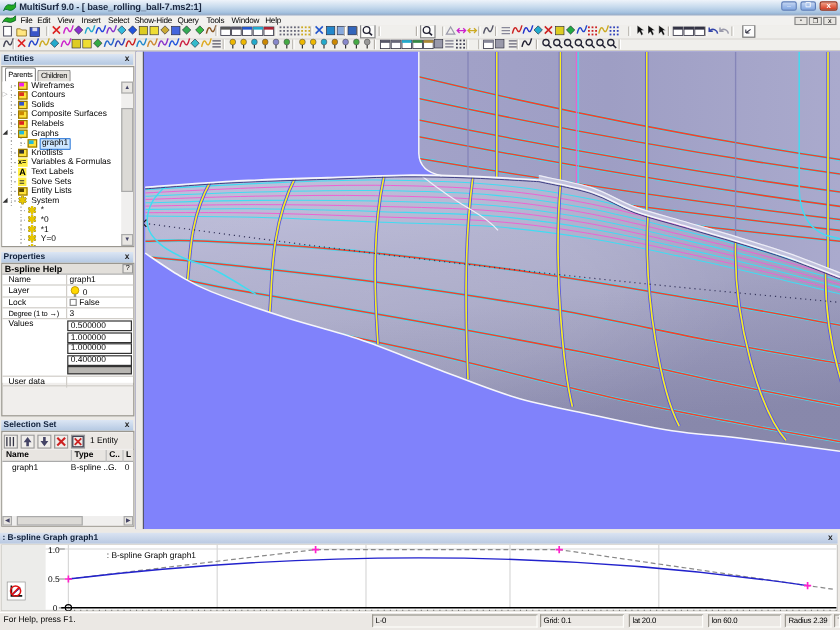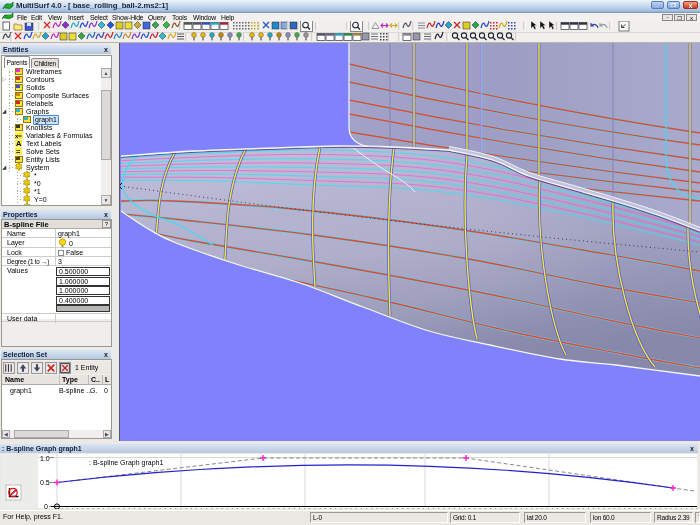--- a/index.html
+++ b/index.html
@@ -3,21 +3,21 @@
 *{margin:0;padding:0;box-sizing:border-box;}
 html,body{width:700px;height:525px;overflow:hidden;font-family:"Liberation Sans",sans-serif;background:#ece9e5;}
 .abs{position:absolute;}
 .ptitle{position:absolute;left:1px;width:110px;height:9px;background:linear-gradient(180deg,#dce6f4,#b4c8e2);font-size:7px;font-weight:bold;color:#10203a;line-height:9px;padding-left:2px;}
 .pclose{position:absolute;font-size:7px;font-weight:bold;color:#222;line-height:9px;}
 .sfield{position:absolute;top:512px;height:11px;border:1px solid;border-color:#9b9890 #fdfdfb #fdfdfb #9b9890;font-size:6.5px;line-height:10px;padding-left:2px;color:#000;overflow:hidden;white-space:nowrap;letter-spacing:-0.2px;}
 .menuitem{position:absolute;top:13.5px;font-size:6.8px;letter-spacing:-0.2px;color:#000;height:8px;line-height:7px;}
 </style></head>
 <body>
 <div class="abs" style="left:0;top:0;width:700px;height:13px;background:linear-gradient(180deg,#eef3fa 0%,#cadcee 45%,#a8c4e0 85%,#93b1d3 100%);border-bottom:1px solid #7e9cc0;"></div>
-<div class="abs" style="left:16px;top:1px;font-size:7.8px;font-weight:bold;color:#1c2840;letter-spacing:-0.1px;">MultiSurf 4.0 - [ base_rolling_ball-2.ms2:1]</div>
+<div class="abs" style="left:16px;top:1px;font-size:7.8px;font-weight:bold;color:#1c2840;letter-spacing:-0.1px;">MultiSurf 9.0 - [ base_rolling_ball-7.ms2:1]</div>
 <svg class="abs" style="left:2px;top:1px" width="12" height="11" viewBox="0 0 12 11">
     <path d="M1 8 Q3 2 6 3 Q10 4 11 1 L11 5 Q8 9 4 7 Q2 6 1 8z" fill="#22aa22" stroke="#063" stroke-width="0.7"></path>
   </svg>
 <div class="abs" style="left:651px;top:1px;width:13px;height:8px;background:linear-gradient(#c3d5f2,#82a7e2);border:1px solid #5c7cb8;border-radius:2px;font-size:6px;line-height:4px;text-align:center;color:#fff;font-weight:bold;">_</div>
 <div class="abs" style="left:667px;top:1px;width:13px;height:8px;background:linear-gradient(#c3d5f2,#82a7e2);border:1px solid #5c7cb8;border-radius:2px;font-size:5px;line-height:7px;text-align:center;color:#fff;font-weight:bold;">❐</div>
 <div class="abs" style="left:683px;top:1px;width:15px;height:8px;background:linear-gradient(#f2a088,#d43a20);border:1px solid #96301a;border-radius:2px;font-size:6.5px;line-height:7px;text-align:center;color:#fff;font-weight:bold;">x</div>
 <div class="abs" style="left:0;top:13px;width:700px;height:8px;background:#f2f1ef;"></div>
 <svg class="abs" style="left:1px;top:13px" width="13" height="8" viewBox="0 0 13 8">
     <path d="M1 6 Q3 1 6 2 Q10 3 12 0 L12 4 Q8 7 4 5 Q2 4 1 6z" fill="#2a2" stroke="#052" stroke-width="0.6"></path>
   </svg>
@@ -407,21 +407,21 @@
   </div>
 <div class="abs" style="left:101px;top:68px;width:10px;height:137px;background:#f0efee;">
  <div style="position:absolute;left:0;top:0;width:10px;height:10px;background:#e8e6e2;border:1px solid #aaa;font-size:5px;text-align:center;line-height:8px;color:#446;">▲</div>
  <div style="position:absolute;left:0;top:22px;width:10px;height:70px;background:#dcdad6;border:1px solid #aaa;"></div>
  <div style="position:absolute;left:0;bottom:0;width:10px;height:10px;background:#e8e6e2;border:1px solid #aaa;font-size:5px;text-align:center;line-height:8px;color:#446;">▼</div>
 </div>
 
 <div class="ptitle" style="top:210px;">Properties</div>
 <div class="pclose" style="left:104px;top:210px;">x</div>
 <div class="abs" style="left:1px;top:219px;width:111px;height:128px;background:#f0eeec;border:1px solid #9a978f;"></div>
-<div class="abs" style="left:2px;top:220px;width:109px;height:9px;background:#e2dfda;border-bottom:1px solid #aaa;font-size:7.5px;font-weight:bold;line-height:9px;padding-left:2px;">B-spline File</div>
+<div class="abs" style="left:2px;top:220px;width:109px;height:9px;background:#e2dfda;border-bottom:1px solid #aaa;font-size:7.5px;font-weight:bold;line-height:9px;padding-left:2px;">B-spline Help</div>
 <div class="abs" style="left:102px;top:220px;width:9px;height:8px;background:#e8e6e2;border:1px solid #999;font-size:6px;text-align:center;line-height:7px;">?</div>
 <div class="abs" style="left:2px;top:229px;width:109px;height:90px;background:#fff;font-size:7px;">
     <div style="position:absolute;left:0;top:0px;width:109px;height:9px;border-bottom:1px solid #d0cdc8;">
       <span style="position:absolute;left:5px;top:0;line-height:9px;white-space:nowrap;overflow:hidden;width:47px;">Name</span>
       <span style="position:absolute;left:53px;top:0;width:56px;height:9px;border-left:1px solid #d0cdc8;line-height:9px;white-space:nowrap;"><span style="padding-left:2px;">graph1</span></span>
     </div>
 <div style="position:absolute;left:0;top:9px;width:109px;height:10px;border-bottom:1px solid #d0cdc8;">
       <span style="position:absolute;left:5px;top:0;line-height:10px;white-space:nowrap;overflow:hidden;width:47px;">Layer</span>
       <span style="position:absolute;left:53px;top:0;width:56px;height:10px;border-left:1px solid #d0cdc8;line-height:10px;white-space:nowrap;"><svg width="9" height="10" style="vertical-align:-2px;margin-left:2px;">
           <circle cx="4.5" cy="4" r="3.2" fill="#ffd800" stroke="#b89000" stroke-width="0.7"></circle>

